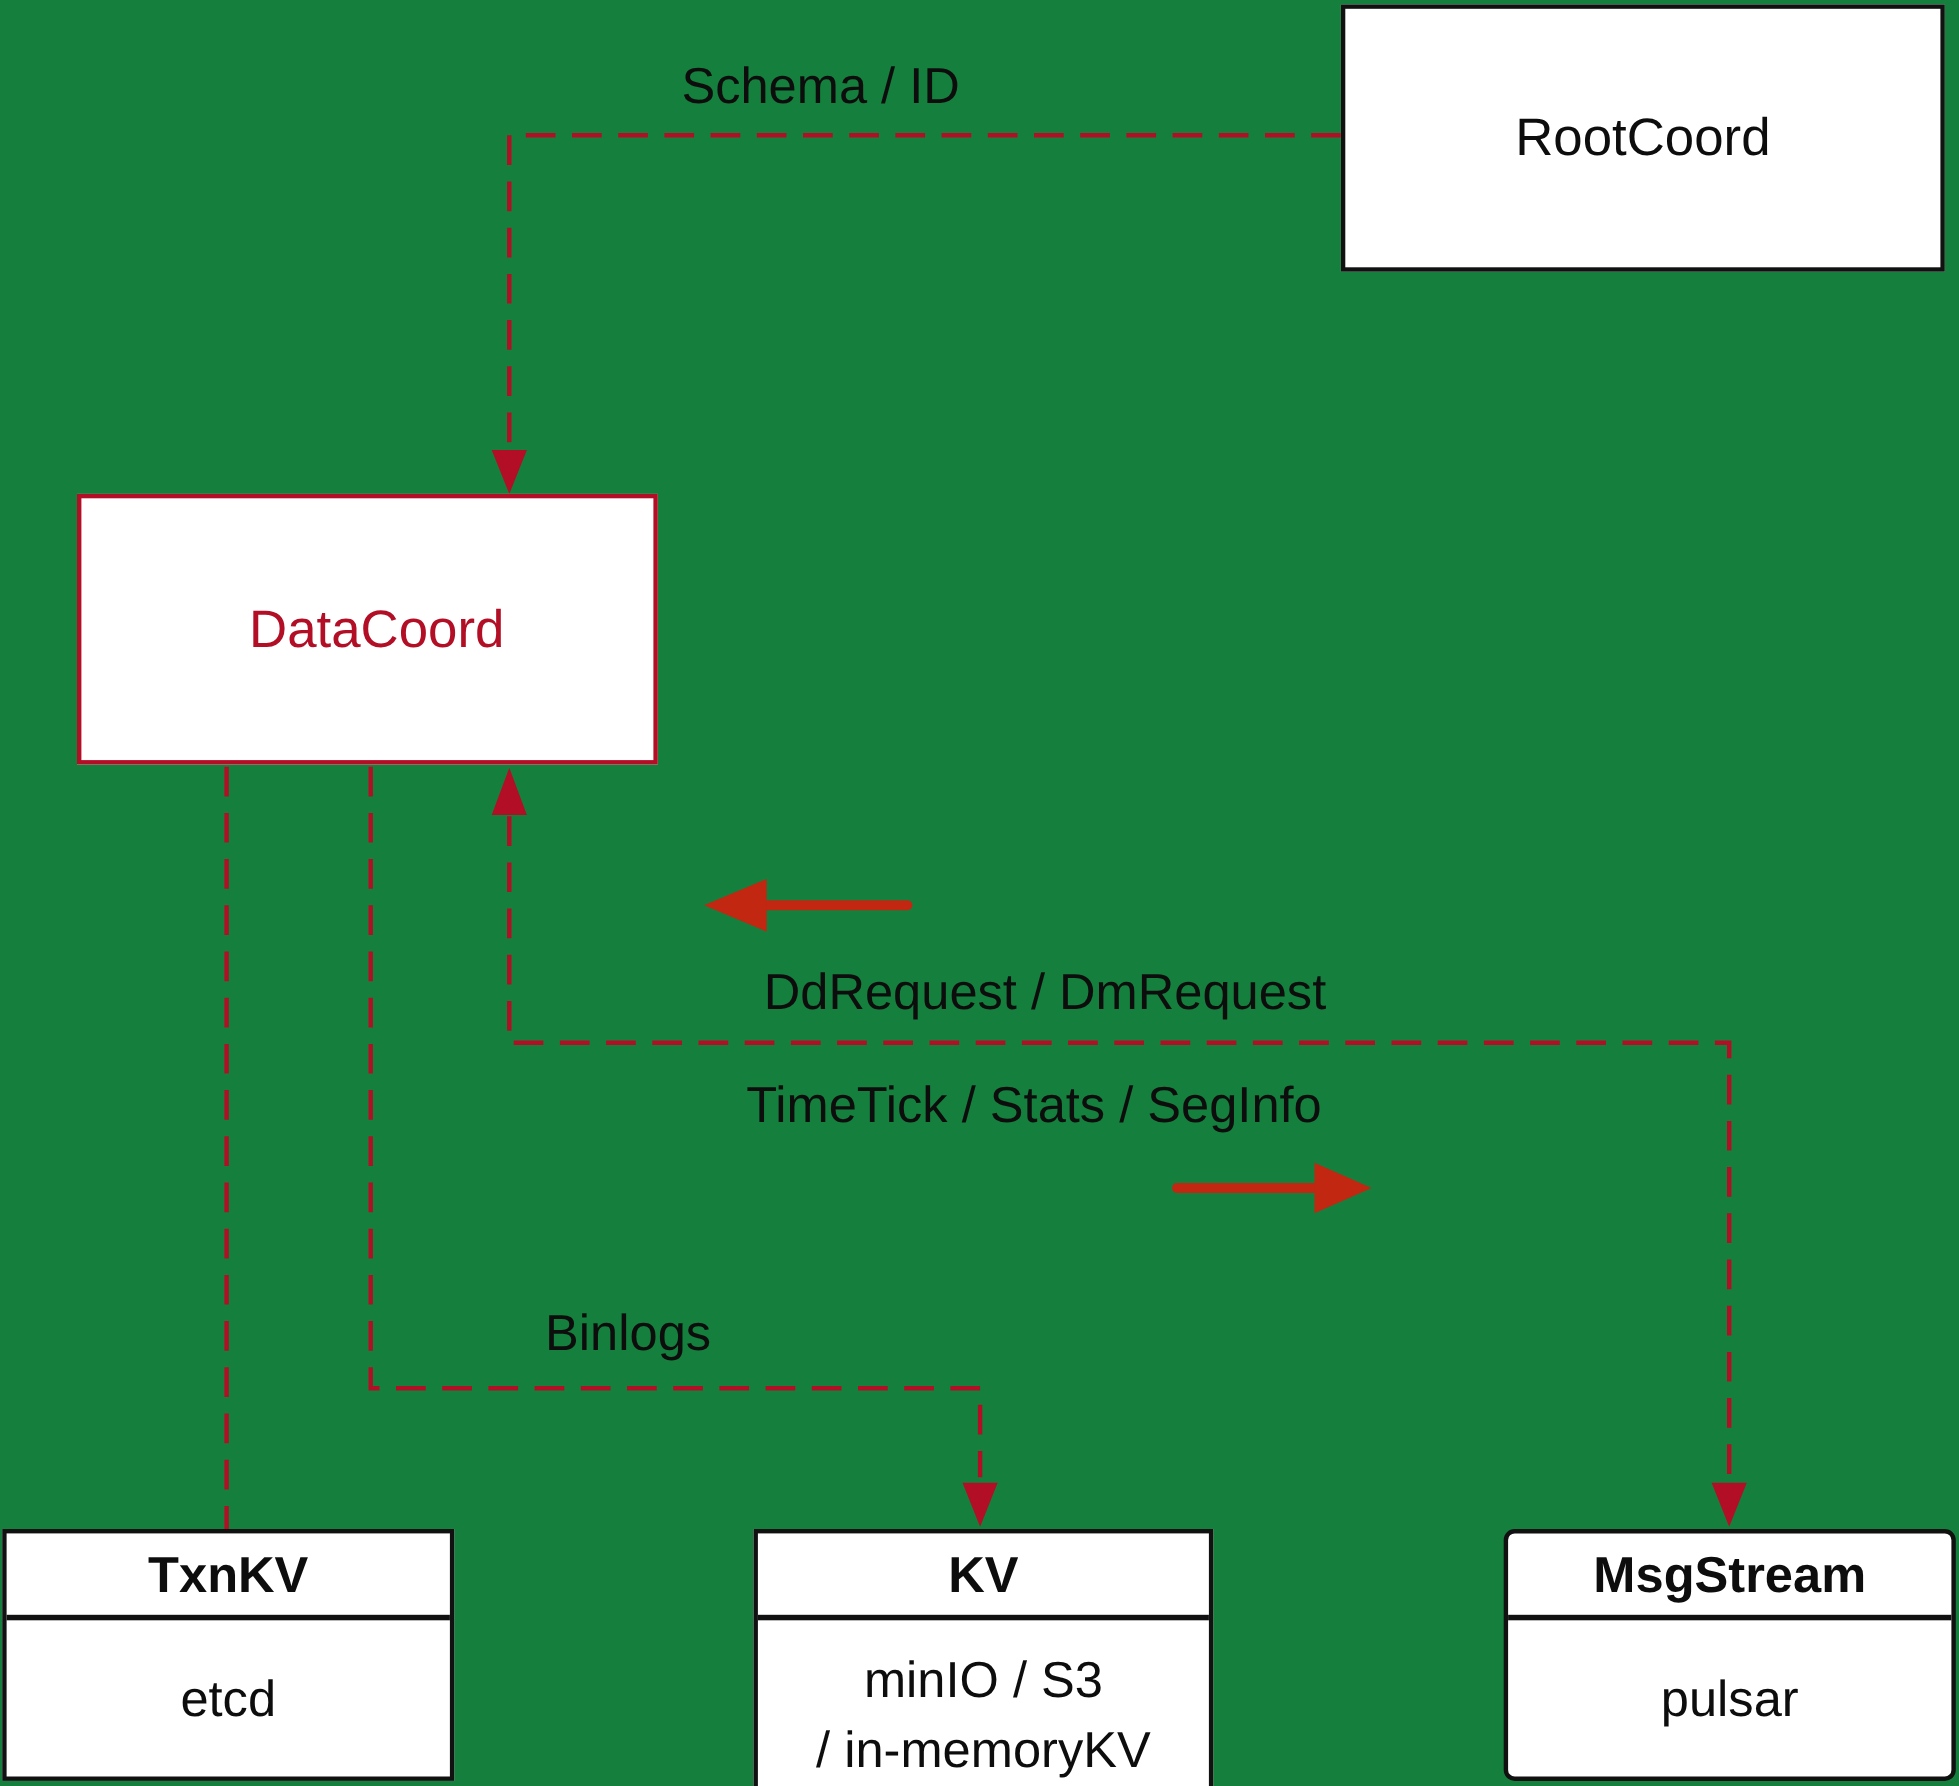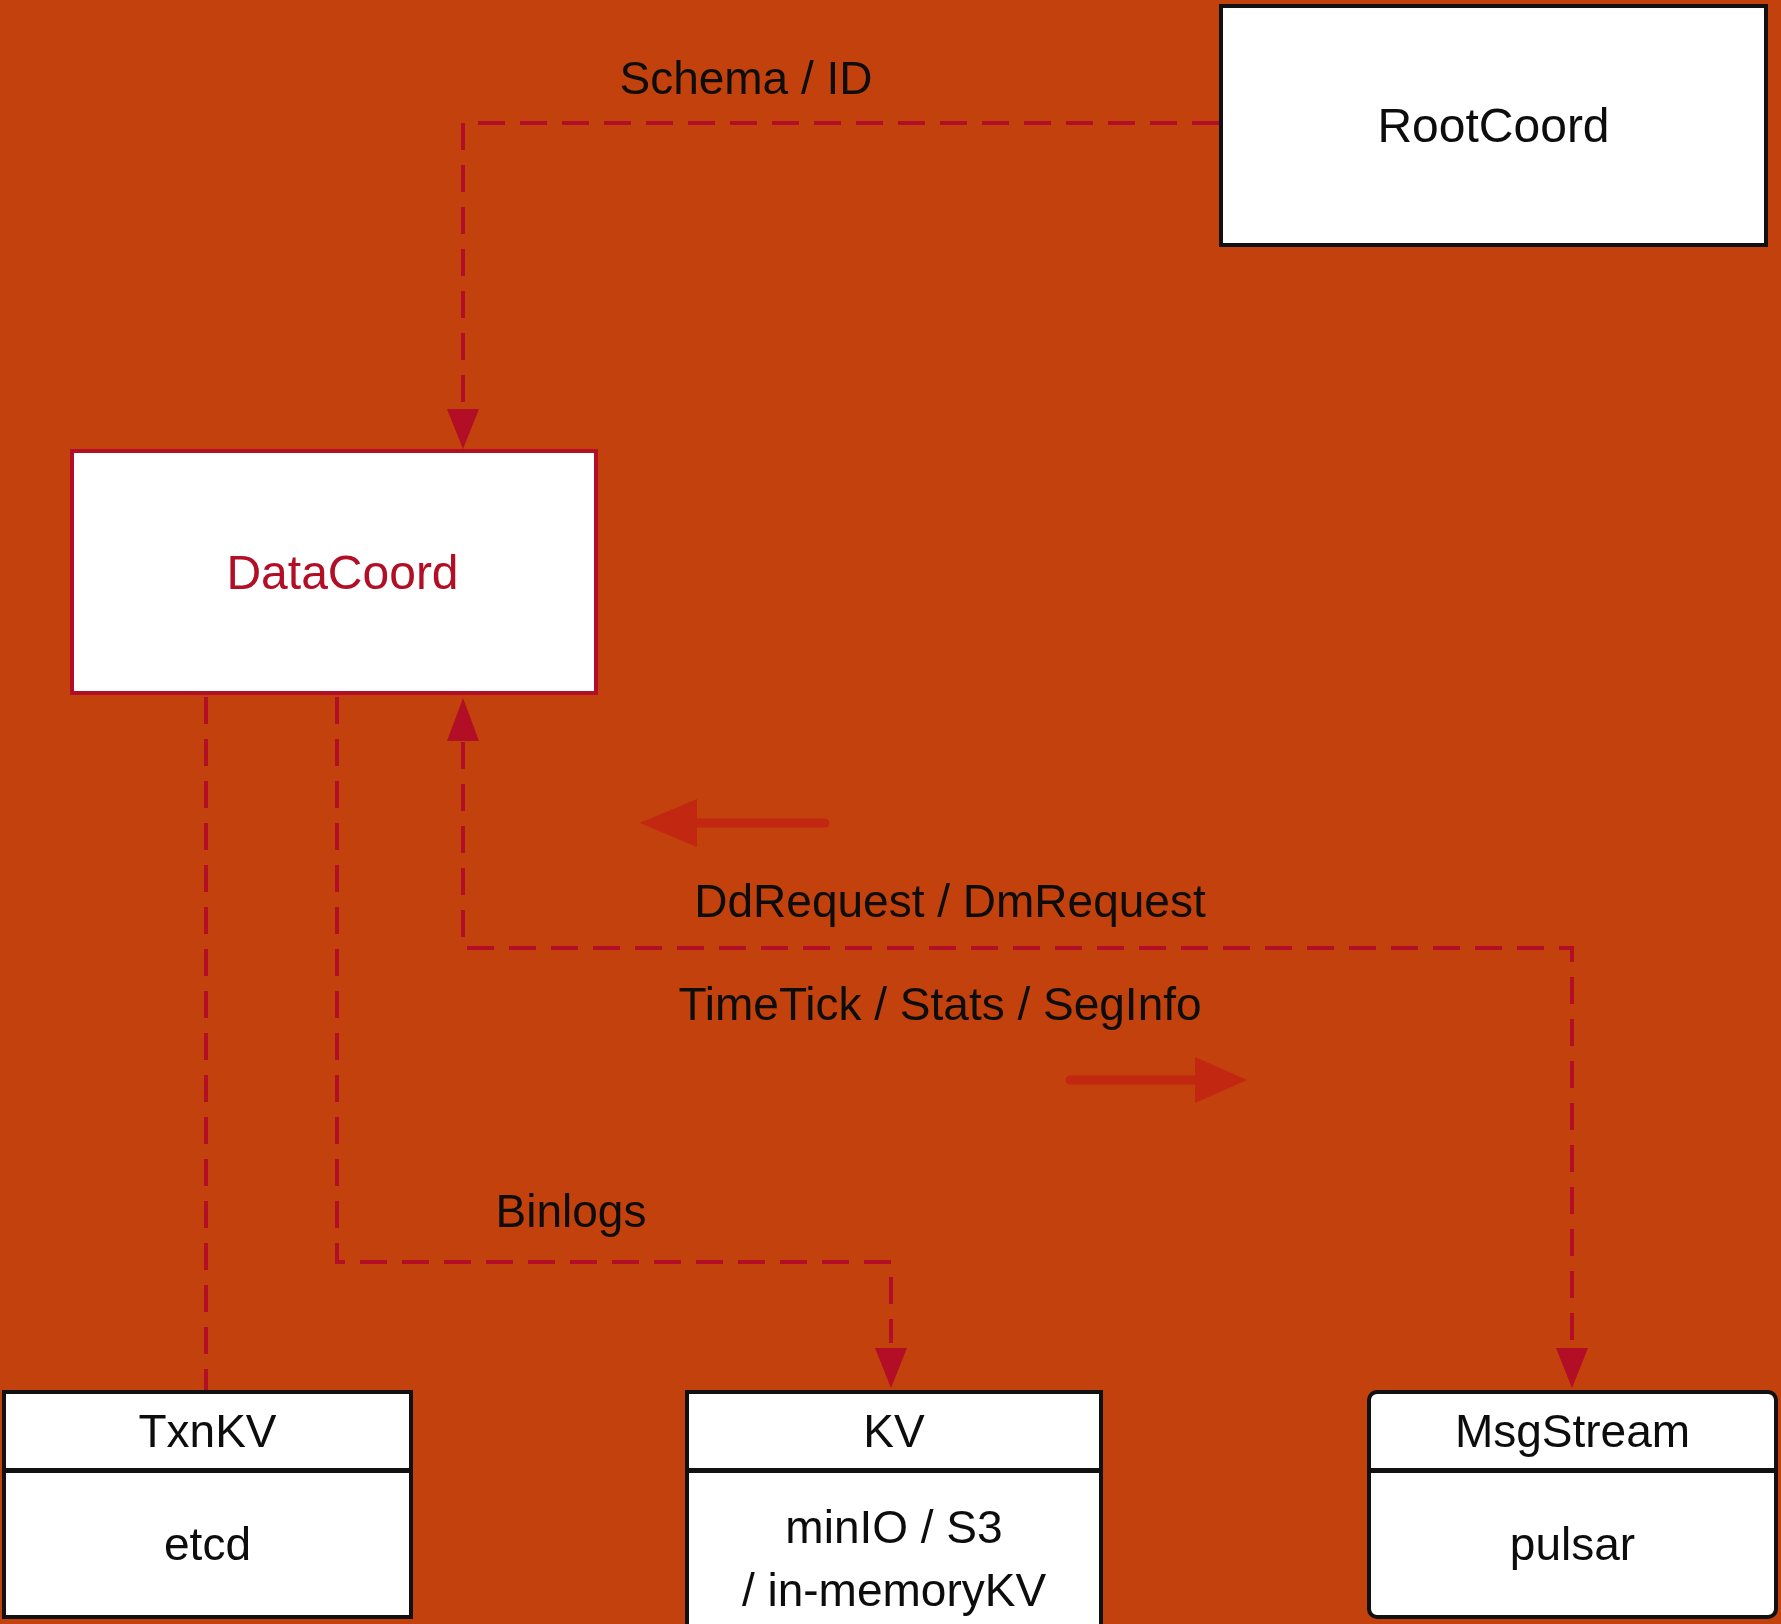--- a/index.html
+++ b/index.html
@@ -10,21 +10,21 @@
   :root {
     --crimson: #b20e26;
     --arrow-red: #c22711;
     --ink: #0d0d0d;
     --line-black: #111111;
   }
   .canvas {
     position: relative;
     width: 1781px;
     height: 1624px;
-    background: #c2410c;
+    background: #15803d;
     font-family: "Liberation Sans", sans-serif;
     color: var(--ink);
     overflow: hidden;
   }
   .connectors {
     position: absolute;
     left: 0; top: 0;
     width: 1781px;
     height: 1624px;
     z-index: 1;
@@ -81,21 +81,21 @@
   .store-txnkv     { left: 2px;    top: 1390px; width: 411px; height: 229px; }
   .store-kv        { left: 685px;  top: 1390px; width: 418px; height: 258px; }
   .store-msgstream { left: 1367px; top: 1390px; width: 411px; height: 229px; border-radius: 10px; }
   .store-header {
     height: 74px;
     flex: 0 0 74px;
     border-bottom: 5px solid var(--line-black);
     display: flex;
     align-items: center;
     justify-content: center;
-    font-weight: normal;
+    font-weight: bold;
     font-size: 46px;
     white-space: nowrap;
   }
   .store-body {
     flex: 1 1 auto;
     display: flex;
     flex-direction: column;
     align-items: center;
     justify-content: center;
     font-size: 46px;

